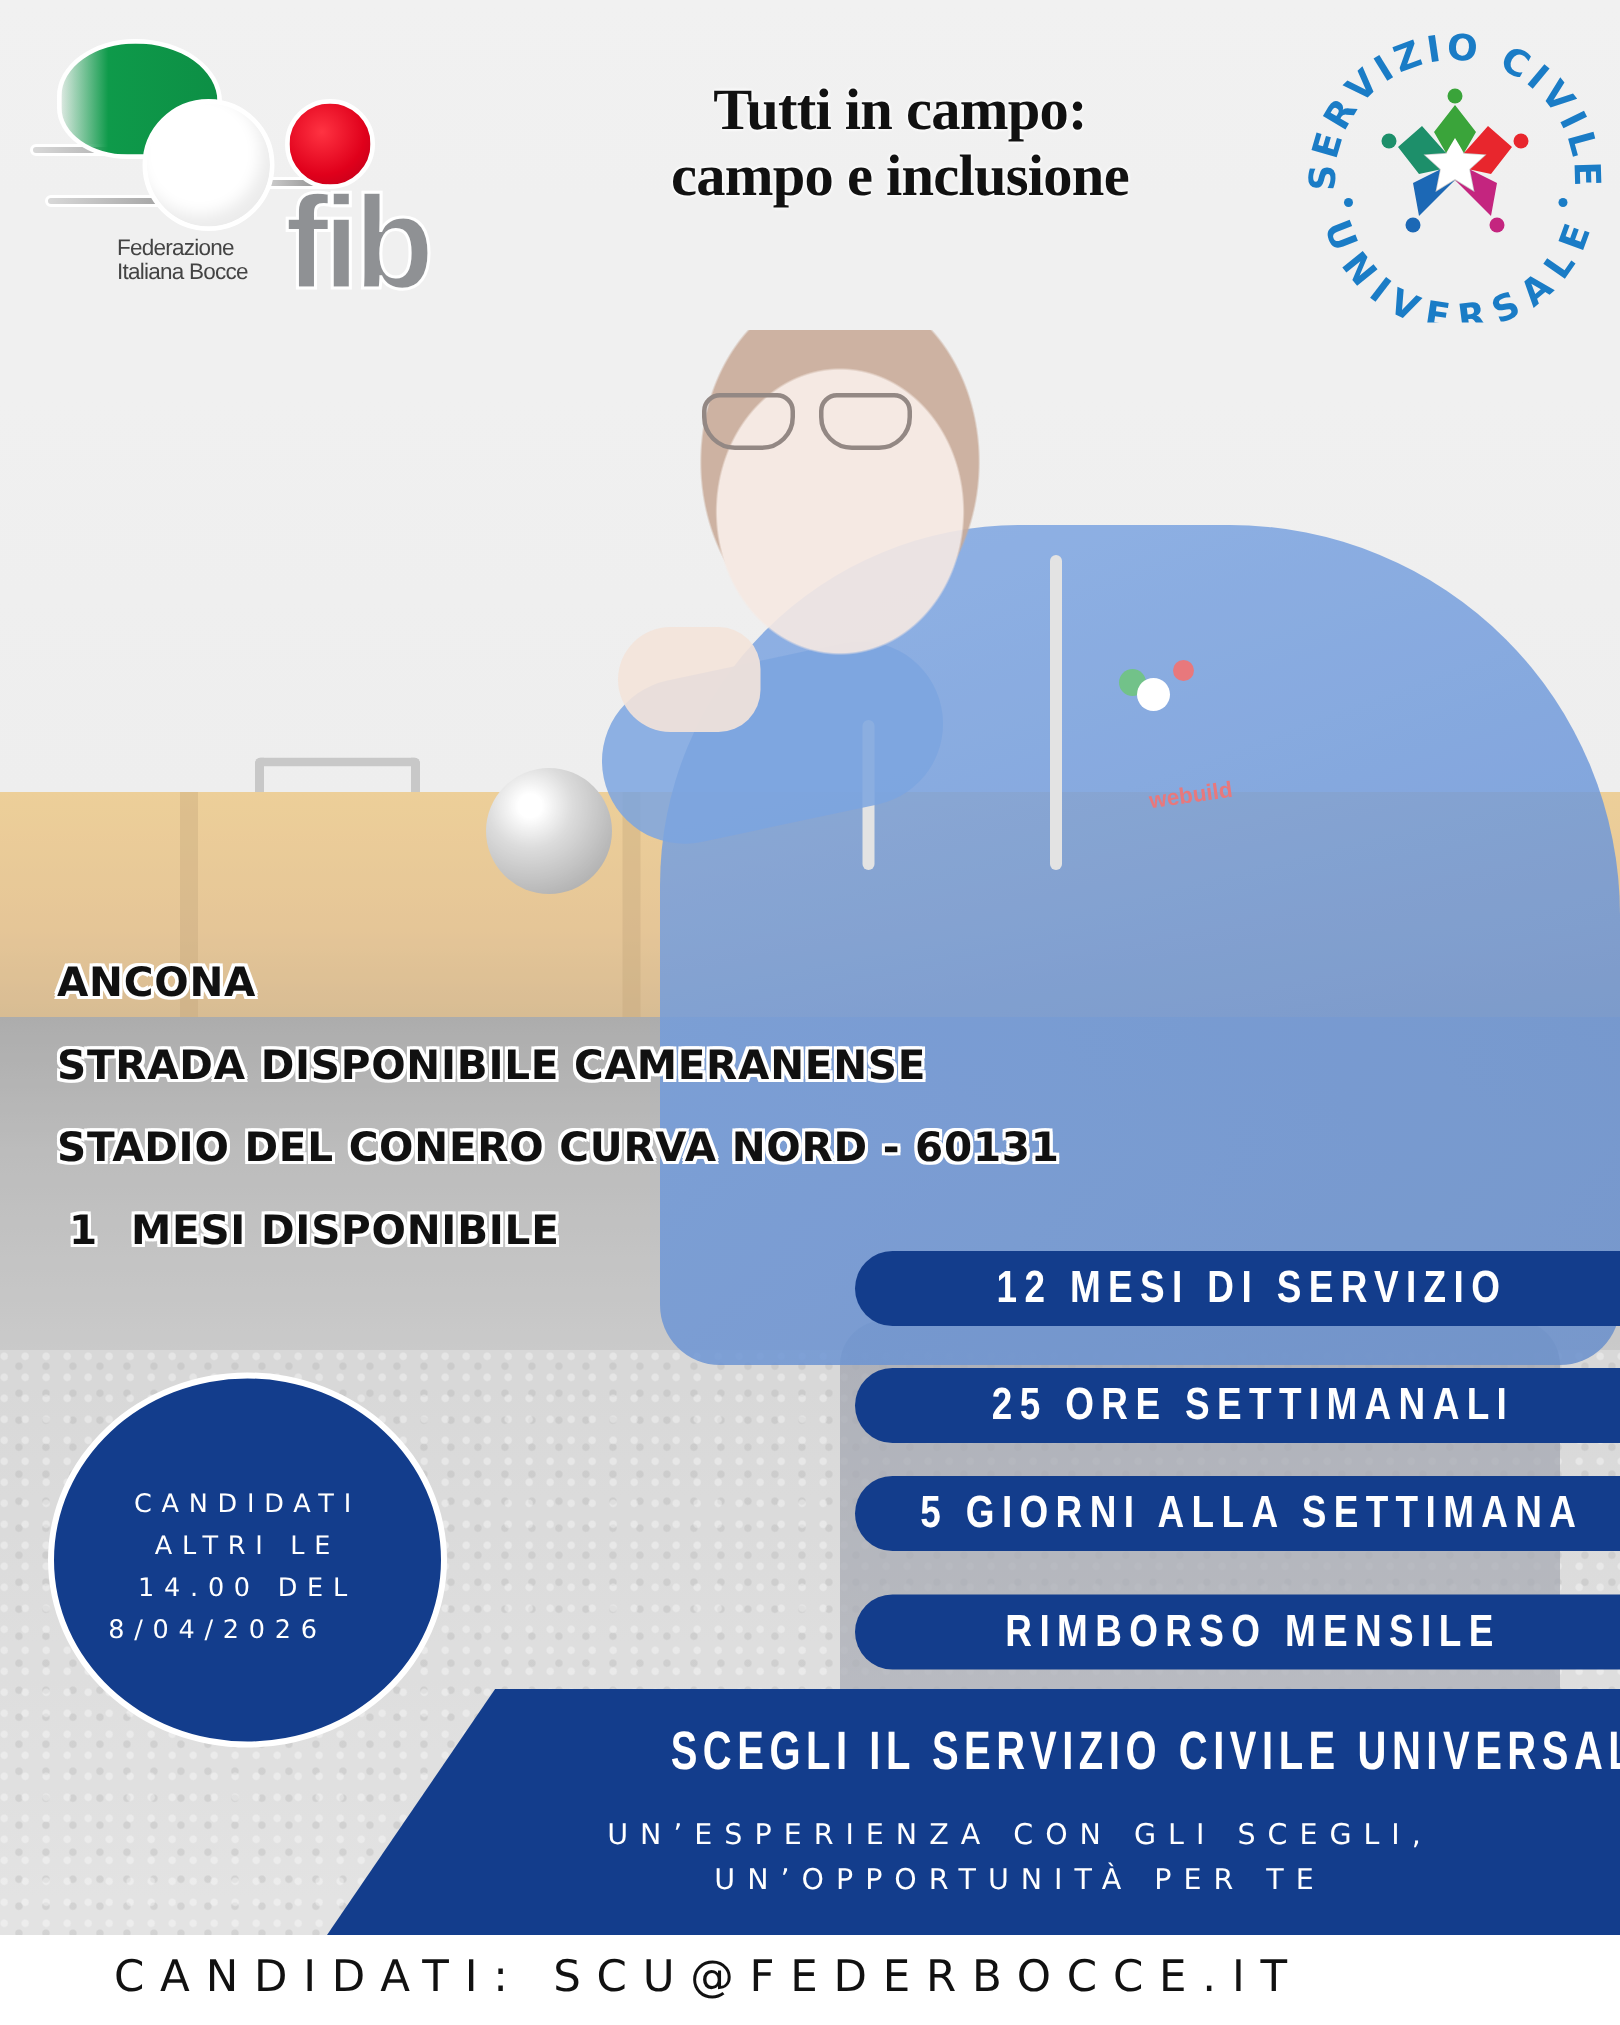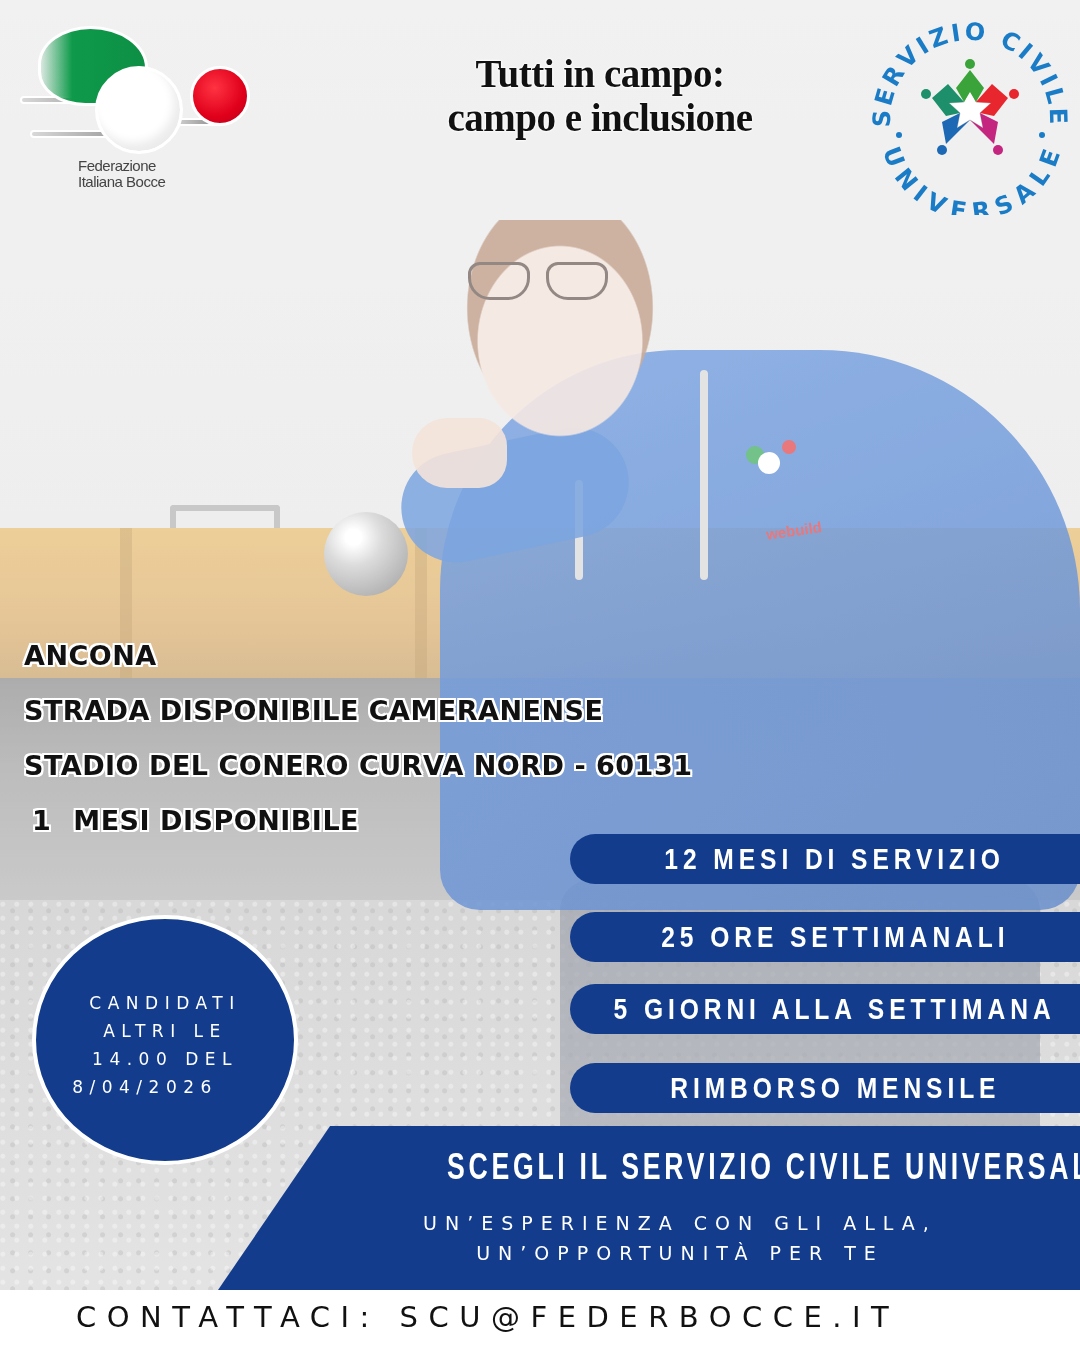--- a/index.html
+++ b/index.html
@@ -69,21 +69,21 @@
   
   .title { position: absolute; left: 370px; top: 52px; width: 460px; text-align: center;
     font-family: Liberation Serif, serif; font-weight: bold; font-size: 39px; line-height: 44px; color: #111;
     text-shadow: 0 0 3px #fff, 0 0 3px #fff, 0 0 2px #fff; letter-spacing: -0.5px; }
   .title span { display: block; }
 
   
   .scu-logo { position: absolute; left: 868px; top: 10px; width: 205px; height: 205px; }
 
   
-  .address { position: absolute; left: 24px; top: 628px; }
+  .address { position: absolute; left: 38px; top: 628px; }
   .address .line { display: block; font-family: "DejaVu Sans", sans-serif; font-weight: bold; font-size: 27px;
     line-height: 55px; color: #111; letter-spacing: 0.5px;
     text-shadow: -2px -2px 0 #fff, 2px -2px 0 #fff, -2px 2px 0 #fff, 2px 2px 0 #fff, 0 2px 0 #fff, 0 -2px 0 #fff, 2px 0 0 #fff, -2px 0 0 #fff; }
   .address .posti { padding-left: 8px; }
   .address .posti b { margin-right: 22px; }
 
   
   .pill { position: absolute; left: 570px; width: 530px; height: 50px; background: #133d8c;
     border-radius: 25px 0 0 25px; display: flex; align-items: center; justify-content: center;
     color: #ffffff; font-family: "Liberation Sans", sans-serif; font-weight: bold; font-size: 30px;
@@ -146,20 +146,21 @@
 
   <div class="wash"></div>
 
   <div class="fib-logo">
     <div class="fib-streak" style="left:0; top:78px; width:110px;"></div>
     <div class="fib-streak" style="left:10px; top:112px; width:120px;"></div>
     <div class="fib-streak" style="left:150px; top:100px; width:50px;"></div>
     <div class="fib-ball green"></div>
     <div class="fib-ball white"></div>
     <div class="fib-ball red"></div>
+    <div class="fib-letters">fib</div>
     <div class="fib-name">
       <span>Federazione</span>
       <span>Italiana Bocce</span>
     </div>
   </div>
 
   <div class="title">
     <span>Tutti in campo:</span>
     <span>campo e inclusione</span>
   </div>
@@ -222,19 +223,19 @@
     <span>ALTRI LE</span>
     <span>14.00 DEL</span>
     <span class="last">8/04/2026</span>
   </div>
 
   <div class="banner"></div>
   <div class="banner-title">
     <span class="txt">SCEGLI IL SERVIZIO CIVILE UNIVERSALE</span>
   </div>
   <div class="banner-sub">
-    <span>UN’ESPERIENZA CON GLI ALLA,</span>
+    <span>UN’ESPERIENZA CON GLI SCEGLI,</span>
     <span>UN’OPPORTUNITÀ PER TE</span>
   </div>
 </div>
 
 <div class="footer"></div>
-<div class="contact">CONTATTACI: SCU@FEDERBOCCE.IT</div>
+<div class="contact">CANDIDATI: SCU@FEDERBOCCE.IT</div>
 
 </body></html>

